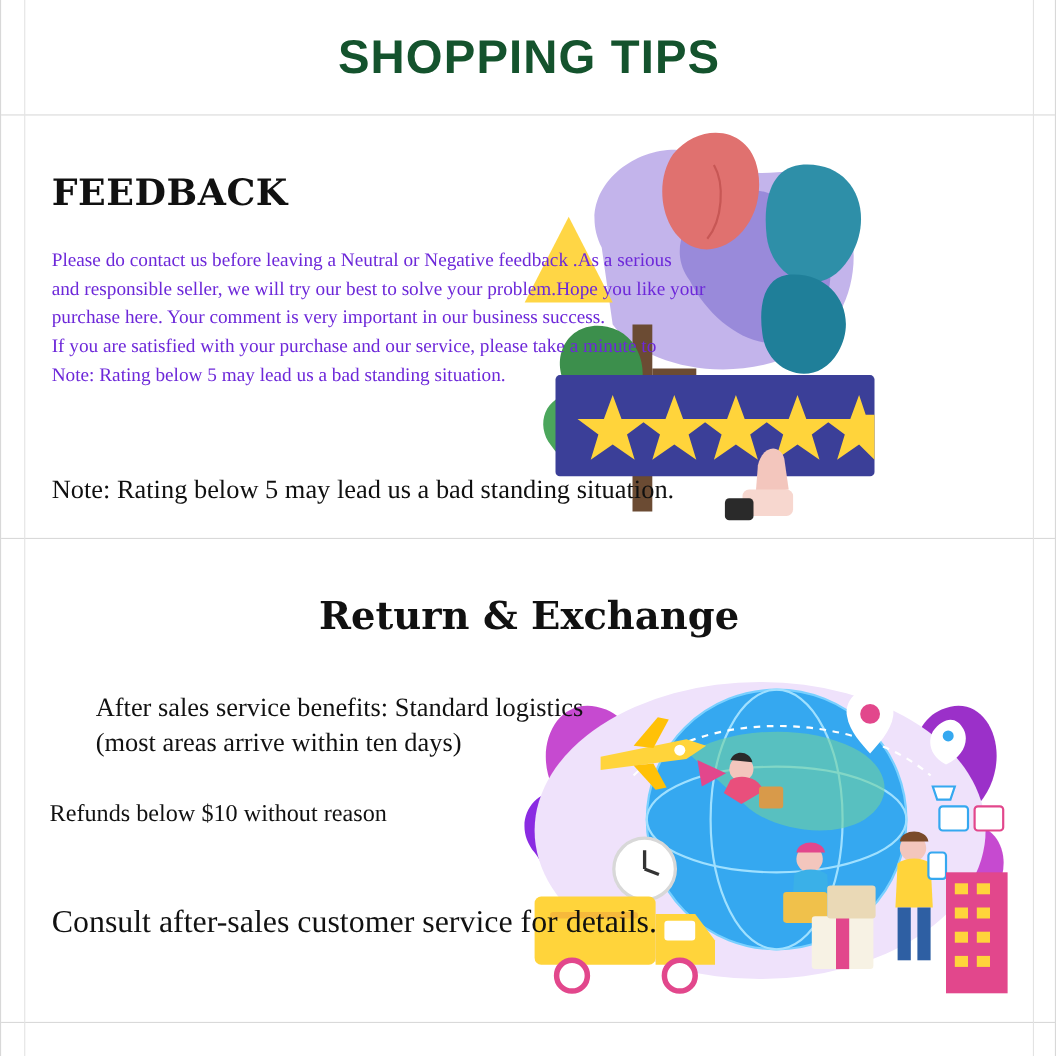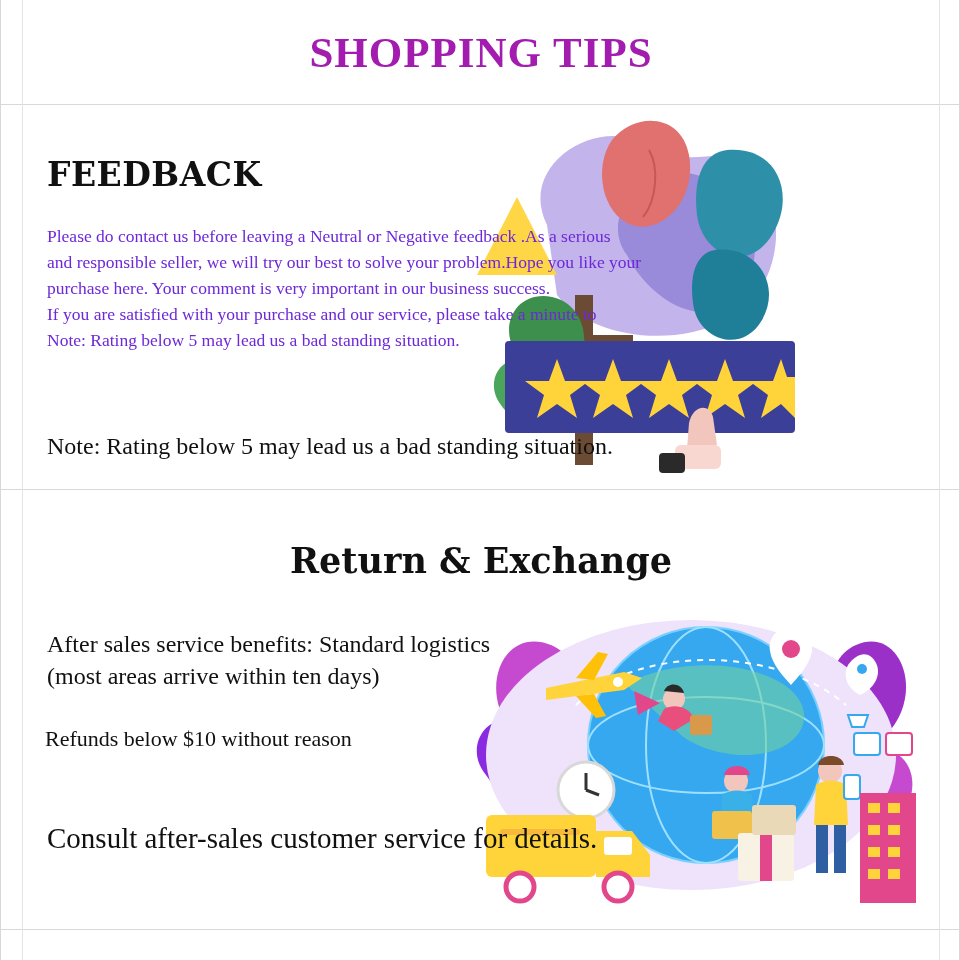--- a/index.html
+++ b/index.html
@@ -43,25 +43,25 @@
   .header {
     position: absolute;
     top: 0; left: 0;
     width: 960px;
     height: 104px;
     display: flex;
     align-items: center;
     justify-content: center;
   }
   .header-title {
-    font-family: Liberation Serif, serif;
+    font-family: Liberation Sans, sans-serif;
     font-weight: bold;
     font-size: 43px;
     letter-spacing: 1px;
-    color: #a21caf;
+    color: #14532d;
   }
 
   
   .feedback {
     position: absolute;
     top: 105px; left: 0;
     width: 808px;
     height: 385px;
   }
   .feedback-title {
@@ -116,20 +116,21 @@
   .returns-lines {
     position: absolute;
     left: 46px;
     top: 138px;
     z-index: 3;
   }
   .returns-lines .l1 {
     font-size: 24px;
     line-height: 32px;
     white-space: nowrap;
+    margin-left: 40px;
   }
   .returns-big {
     position: absolute;
     left: 44px;
     top: 228px;
     font-size: 22px;
     line-height: 42px;
     z-index: 3;
     white-space: nowrap;
   }

